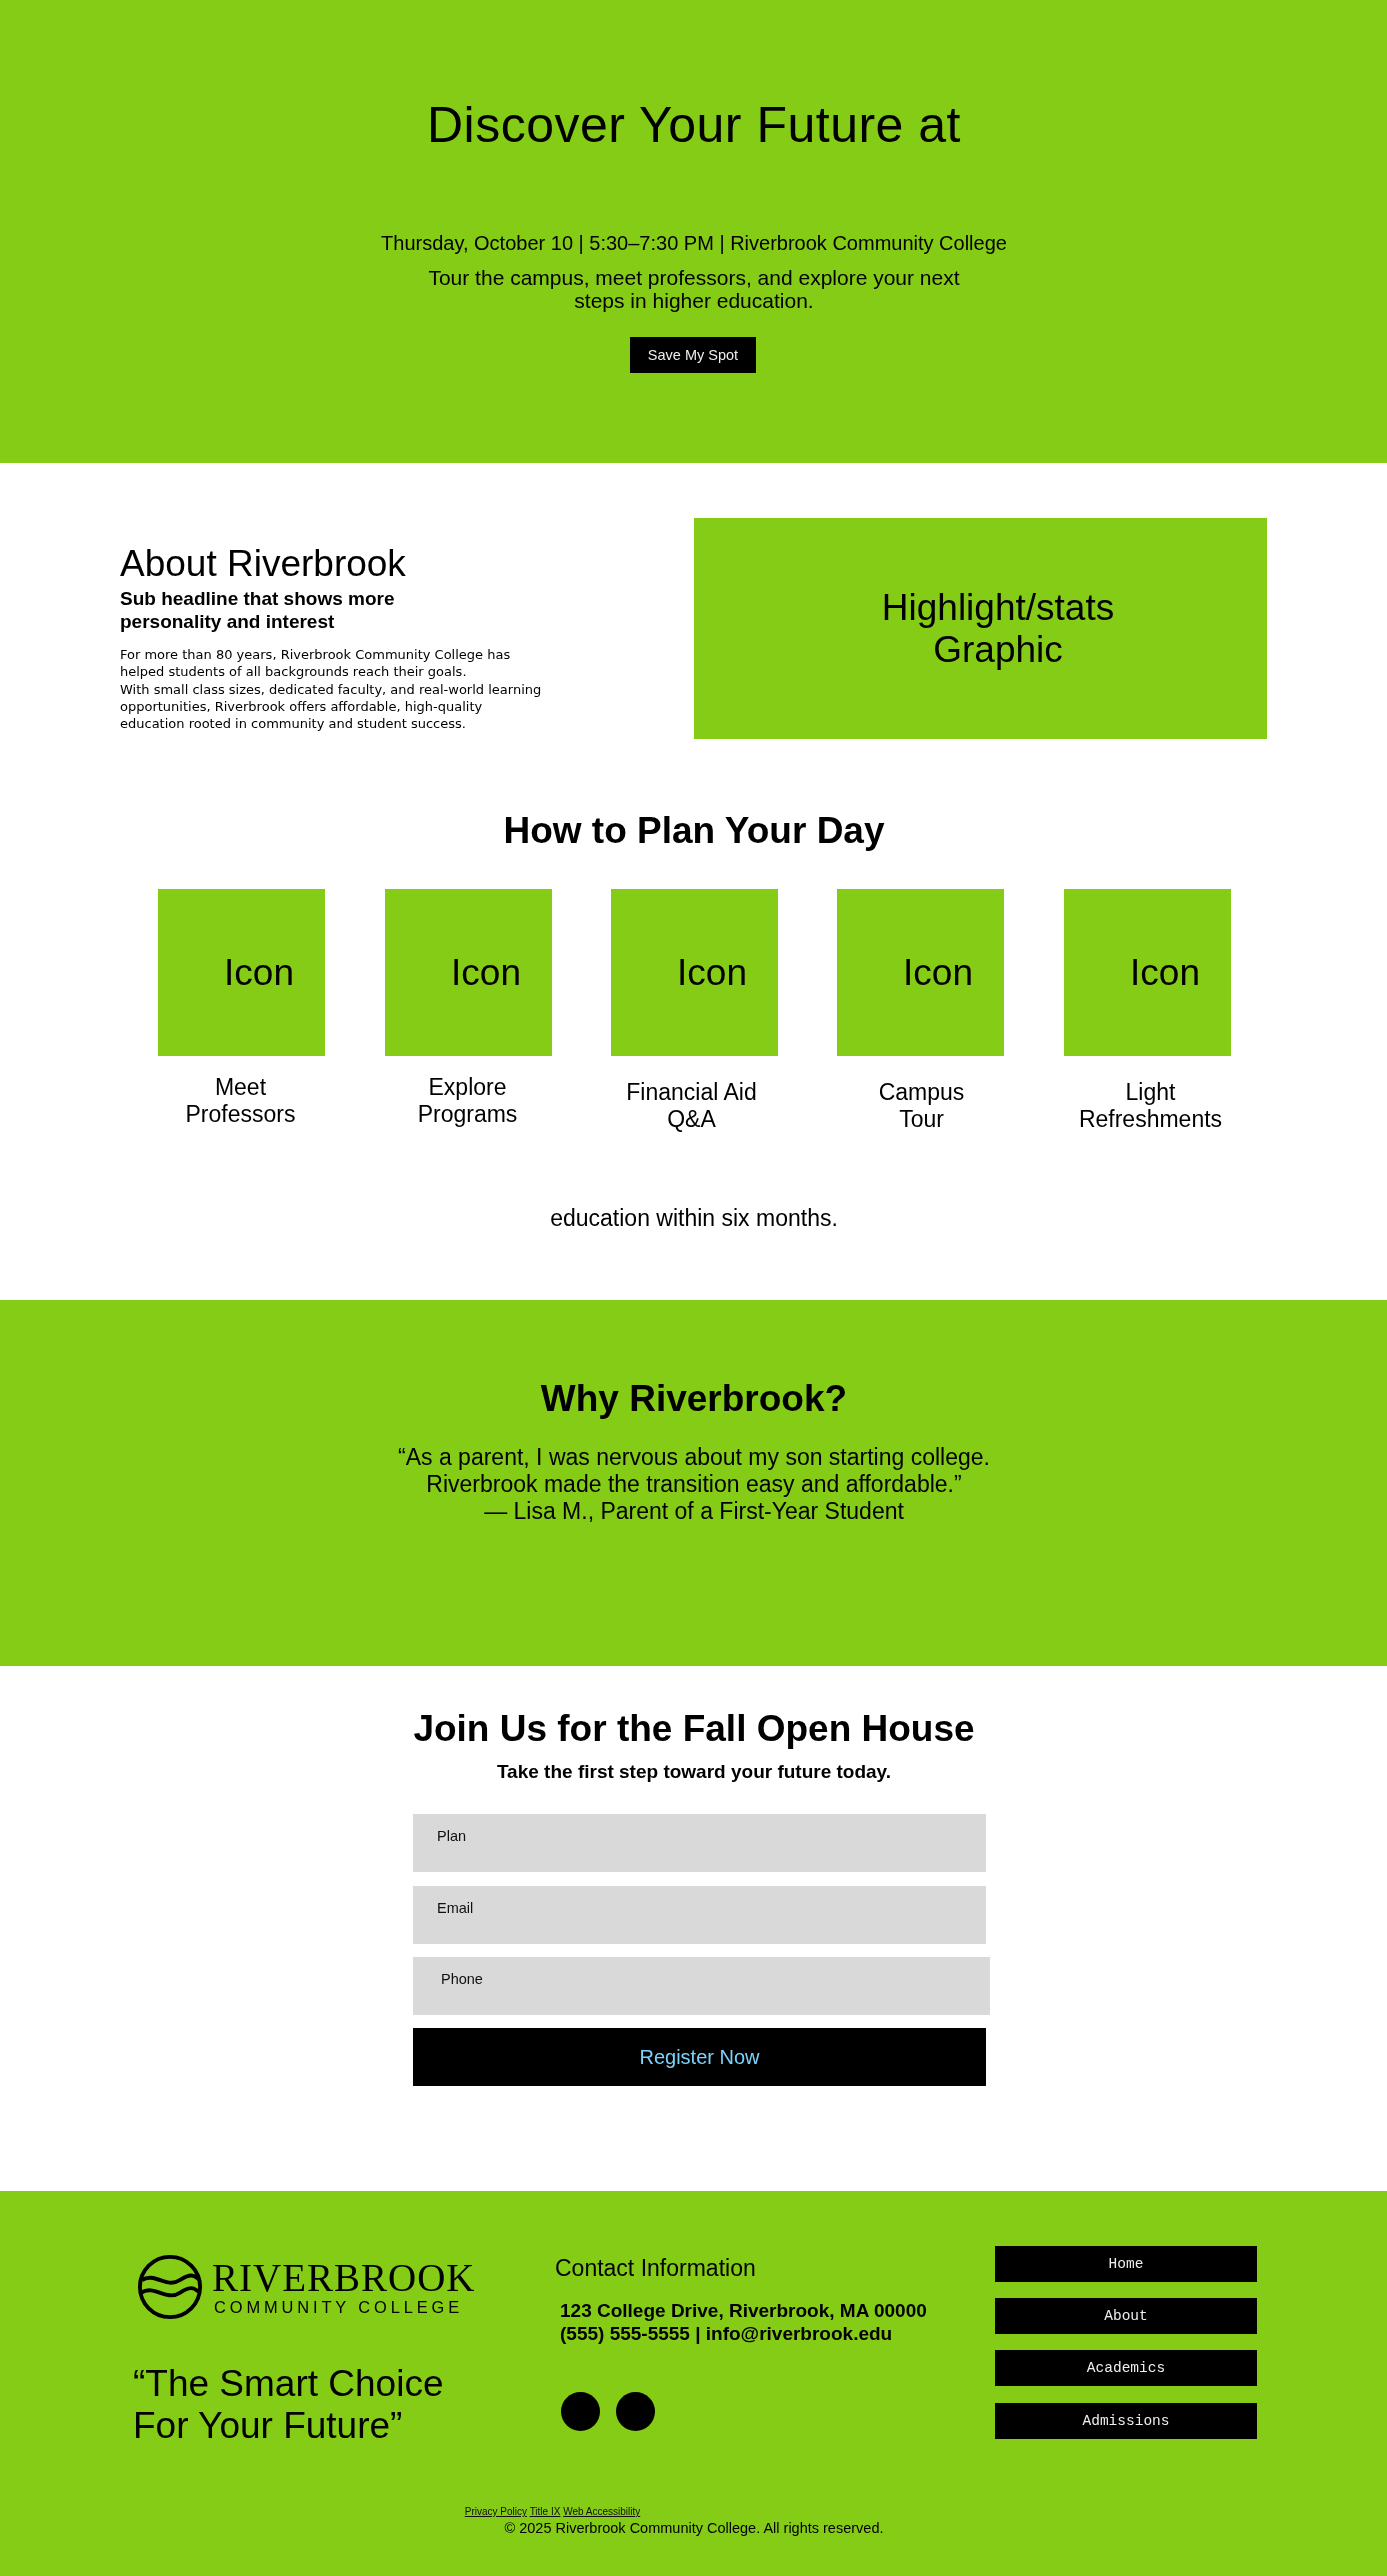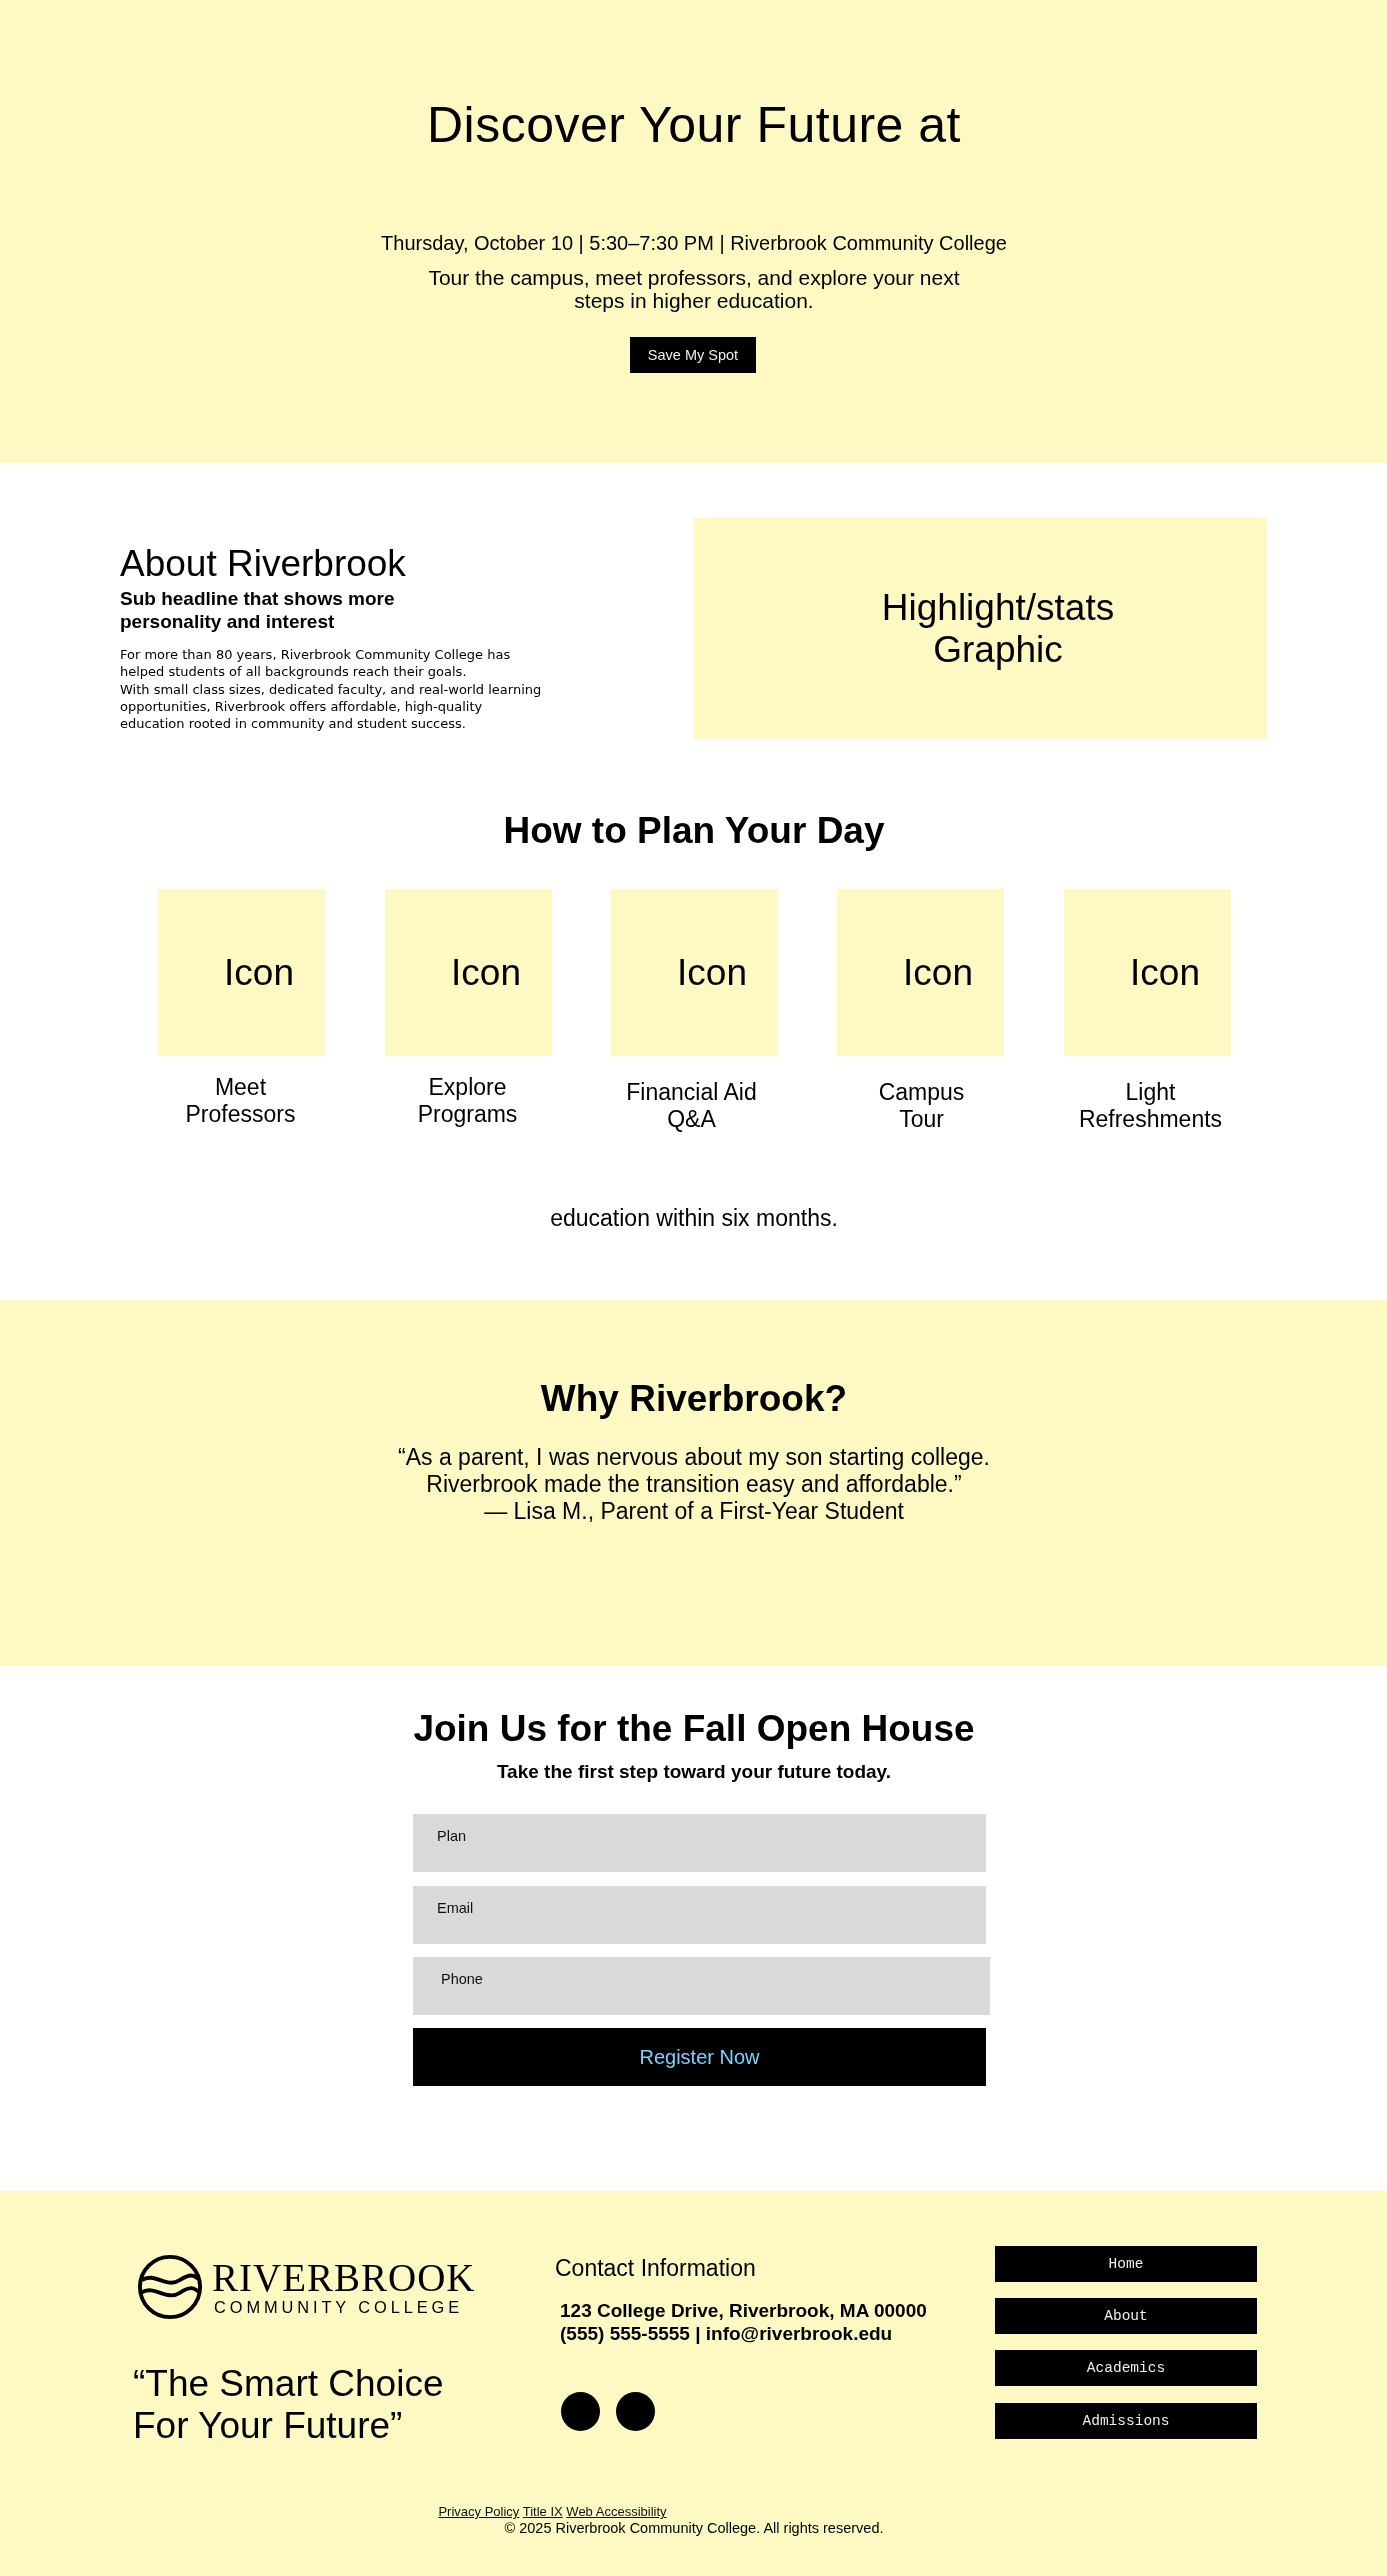--- a/index.html
+++ b/index.html
@@ -1,19 +1,19 @@
 <!DOCTYPE html>
 <html><head>
   <meta charset="utf-8">
   <style>
     * { box-sizing: border-box; margin: 0; padding: 0; }
     html, body { width: 1388px; background: #ffffff; }
     body { font-family: "Liberation Sans", "DejaVu Sans", sans-serif; color: #000; position: relative; height: 2576px; overflow: hidden; }
     .abs { position: absolute; }
-    .gray { background: #fef9c3; padding-left: 35px; }
+    .gray { background: #84cc16; padding-left: 35px; }
     .center { text-align: center; }
 
     
     .hero { left: 0; top: 0; width: 1388px; height: 463px; }
     .hero-title { left: 0; width: 1388px; top: 96px; font-size: 50px; line-height: 58px; font-weight: 400; letter-spacing: 0.5px; }
     .hero-meta { left: 0; width: 1388px; top: 231px; font-size: 20px; line-height: 25px; }
     .hero-desc { left: 0; width: 1388px; top: 266px; font-size: 21px; line-height: 23px; }
     .hero-btn { left: 630px; top: 337px; width: 126px; height: 36px; background: #000; color: #eee; font-size: 14.5px; line-height: 36px; text-align: center; border: none; cursor: pointer; font-family: "Liberation Sans", sans-serif; }
 
     
@@ -44,21 +44,21 @@
     
     .footer { left: 0; top: 2191px; width: 1388px; height: 385px; }
     .logo-circle { left: 137px; top: 2254px; width: 66px; height: 66px; }
     .logo-name { left: 212px; top: 2258px; font-family: "Liberation Serif", serif; font-size: 39px; line-height: 39px; letter-spacing: 1px; font-weight: 400; }
     .logo-sub { left: 214px; top: 2299px; font-size: 16.4px; line-height: 17.3px; letter-spacing: 3.9px; }
     .tagline { left: 133px; width: 385px; top: 2363px; font-size: 37px; line-height: 42px; text-align: left; }
     .contact-title { left: 555px; top: 2255px; font-size: 23px; line-height: 27px; }
     .contact-info { left: 560px; top: 2299px; font-size: 19px; line-height: 23px; font-weight: 700; }
     .social { top: 2392px; width: 39px; height: 39px; border-radius: 50%; background: #000; cursor: pointer; }
     .nav-btn { left: 995px; width: 262px; height: 36px; background: #000; color: #eee; border: none; font-size: 14.5px; font-family: Liberation Mono, monospace; cursor: pointer; }
-    .legal-links { left: 0; width: 1105px; top: 2503px; font-size: 13px; line-height: 17.3px; }
+    .legal-links { left: 0; width: 1105px; top: 2503px; font-size: 10px; line-height: 17.3px; }
     .legal-links a { color: #111; text-decoration: underline; cursor: pointer; }
     .copyright { left: 0; width: 1388px; top: 2520px; font-size: 14.5px; line-height: 17.3px; }
   </style>
 </head>
 <body>
 
 <section class="abs hero gray"></section>
 <h1 class="abs hero-title center">
   <span>Discover Your Future at</span><br>
 </h1>

